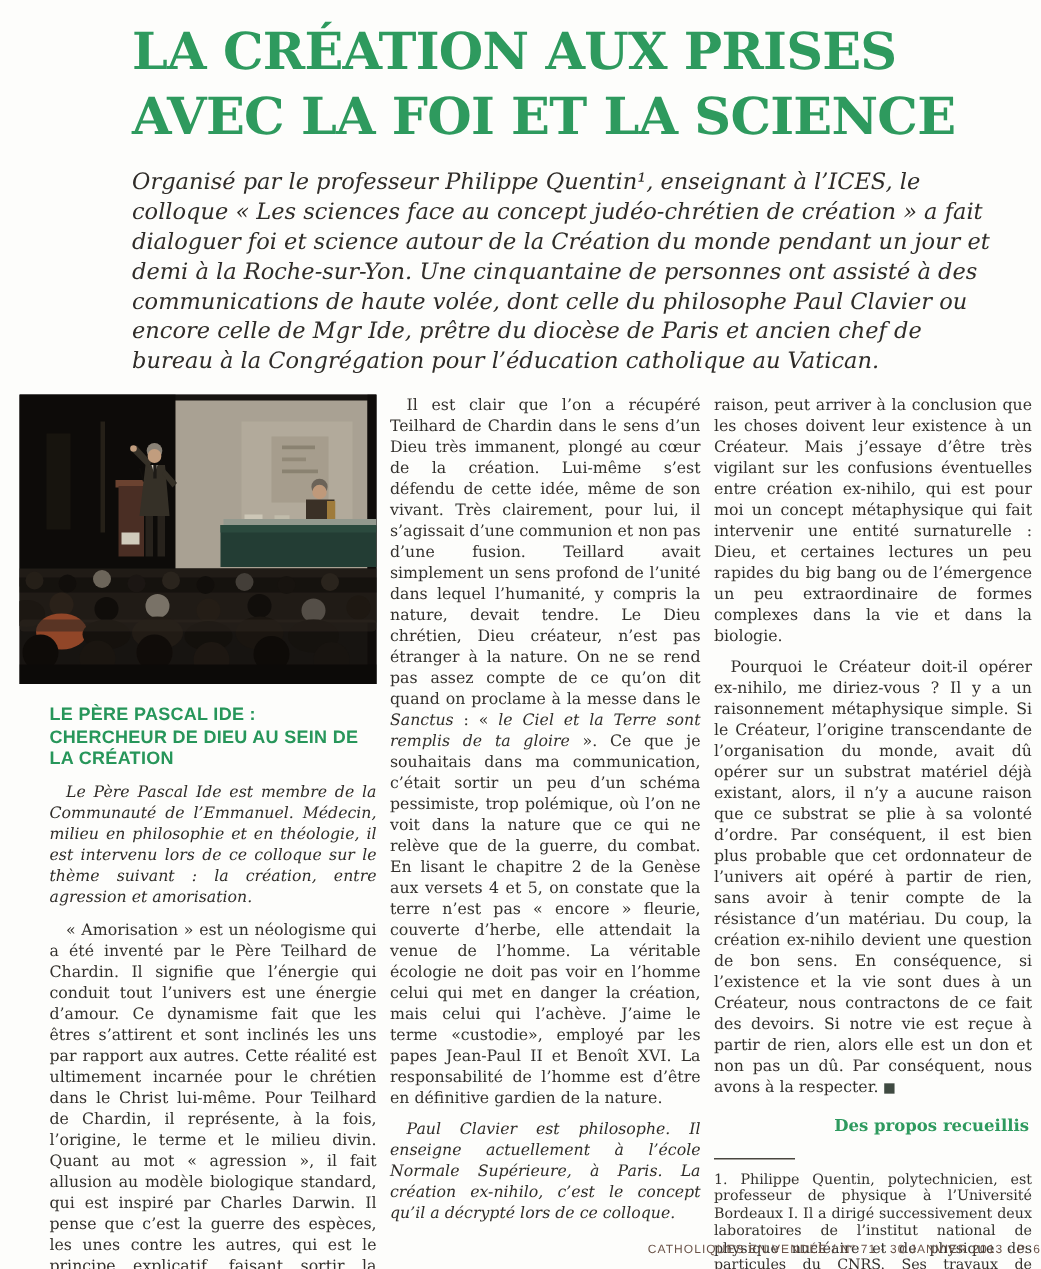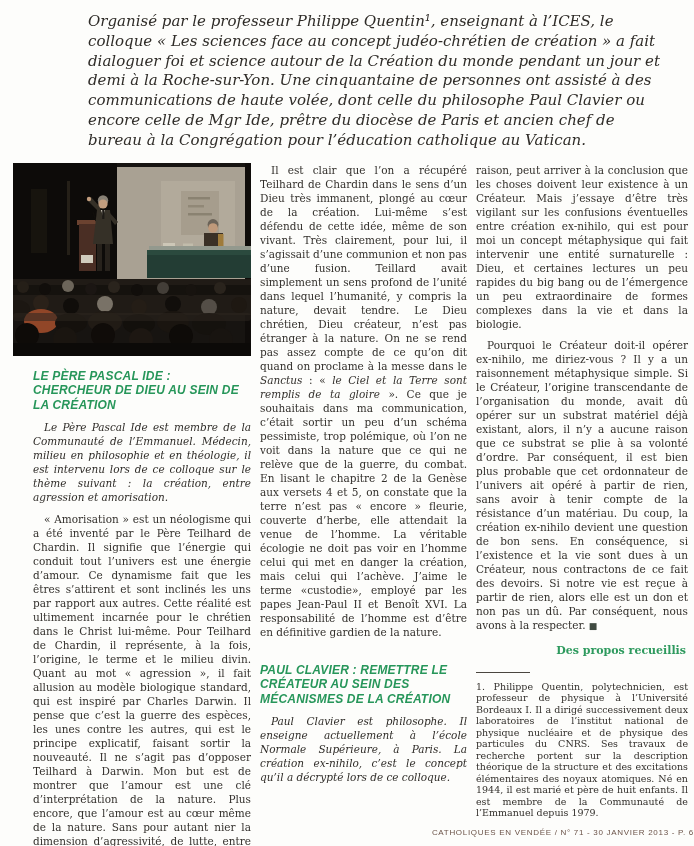--- a/index.html
+++ b/index.html
@@ -23,21 +23,21 @@
   .col1{width:238px;}
   .col2{width:207px;}
   .col3{width:212px;}
   .photo{width:238px;height:193px;background:#141110;}
   .photo svg{display:block;}
   .col1-text{padding-left:20px;}
   .sec-heading{
     margin:13px 0 8px;
     font-family:"Liberation Sans", sans-serif;
     font-size:12px;line-height:1.22;font-weight:bold;
-    letter-spacing:.2px;color:#27965a;font-style:italic;
+    letter-spacing:.2px;color:#27965a;
   }
   .col2 .sec-heading{margin-top:24px;}
   p.body{margin:0 0 7px;font-size:10.5px;line-height:14px;text-align:justify;}
   p.indent{text-indent:11px;}
   p.bio{
     margin:0 0 8px;font-size:10.5px;line-height:14px;
     font-style:italic;text-align:justify;text-indent:11px;color:#2f2c28;
   }
   .it{font-style:italic;margin-top:40px;}
   .endmark{color:#3f4a41;font-size:9px;padding-left:3px;}
@@ -56,20 +56,21 @@
     position:absolute;left:0;right:0;bottom:9px;text-align:right;
     font-family:"Liberation Sans", sans-serif;
     font-size:8px;letter-spacing:.7px;color:#6b5348;text-transform:uppercase;
   }
 </style>
 </head>
 <body>
 
 <div class="page">
 
+  <h1 class="title"><span>LA CRÉATION AUX PRISES</span><br><span>AVEC LA FOI ET LA SCIENCE</span></h1>
 
   <p class="intro">Organisé par le professeur Philippe Quentin¹, enseignant à l’ICES, le colloque « Les sciences face au concept judéo-chrétien de création » a fait dialoguer foi et science autour de la Création du monde pendant un jour et demi à la Roche-sur-Yon. Une cinquantaine de personnes ont assisté à des communications de haute volée, dont celle du philosophe Paul Clavier ou encore celle de Mgr Ide, prêtre du diocèse de Paris et ancien chef de bureau à la Congrégation pour l’éducation catholique au Vatican.</p>
 
   <div class="cols">
 
     <div class="col col1">
       <div class="photo">
         <svg viewBox="0 0 238 193" width="238" height="193" xmlns="http://www.w3.org/2000/svg">
           <rect width="238" height="193" fill="#161311"></rect>
 
@@ -155,21 +156,20 @@
       </div>
       <div class="col1-text">
         <h2 class="sec-heading">LE PÈRE PASCAL IDE : CHERCHEUR DE DIEU AU SEIN DE LA CRÉATION</h2>
         <p class="bio">Le Père Pascal Ide est membre de la Communauté de l’Emmanuel. Médecin, milieu en philosophie et en théologie, il est intervenu lors de ce colloque sur le thème suivant : la création, entre agression et amorisation.</p>
         <p class="body indent">« Amorisation » est un néologisme qui a été inventé par le Père Teilhard de Chardin. Il signifie que l’énergie qui conduit tout l’univers est une énergie d’amour. Ce dynamisme fait que les êtres s’attirent et sont inclinés les uns par rapport aux autres. Cette réalité est ultimement incarnée pour le chrétien dans le Christ lui-même. Pour Teilhard de Chardin, il représente, à la fois, l’origine, le terme et le milieu divin. Quant au mot « agression », il fait allusion au modèle biologique standard, qui est inspiré par Charles Darwin. Il pense que c’est la guerre des espèces, les unes contre les autres, qui est le principe explicatif, faisant sortir la nouveauté. Il ne s’agit pas d’opposer Teilhard à Darwin. Mon but est de montrer que l’amour est une clé d’interprétation de la nature. Plus encore, que l’amour est au cœur même de la nature. Sans pour autant nier la dimension d’agressivité, de lutte, entre les espèces.</p>
       </div>
     </div>
 
     <div class="col col2">
       <p class="body indent"><span>Il est clair que l’on a récupéré Teilhard de Chardin dans le sens d’un Dieu très immanent, plongé au cœur de la création. Lui-même s’est défendu de cette idée, même de son vivant. Très clairement, pour lui, il s’agissait d’une communion et non pas d’une fusion. Teillard avait simplement un sens profond de l’unité dans lequel l’humanité, y compris la nature, devait tendre. Le Dieu chrétien, Dieu créateur, n’est pas étranger à la nature. On ne se rend pas assez compte de ce qu’on dit quand on proclame à la messe dans le </span><span class="it">Sanctus</span><span> : « </span><span class="it">le Ciel et la Terre sont remplis de ta gloire</span><span> ». Ce que je souhaitais dans ma communication, c’était sortir un peu d’un schéma pessimiste, trop polémique, où l’on ne voit dans la nature que ce qui ne relève que de la guerre, du combat. En lisant le chapitre 2 de la Genèse aux versets 4 et 5, on constate que la terre n’est pas « encore » fleurie, couverte d’herbe, elle attendait la venue de l’homme. La véritable écologie ne doit pas voir en l’homme celui qui met en danger la création, mais celui qui l’achève. J’aime le terme «custodie», employé par les papes Jean-Paul II et Benoît XVI. La responsabilité de l’homme est d’être en définitive gardien de la nature.</span></p>
-      <h2 class="sec-heading">PAUL CLAVIER : REMETTRE LE CRÉATEUR AU SEIN DES MÉCANISMES DE LA CRÉATION</h2>
       <p class="bio">Paul Clavier est philosophe. Il enseigne actuellement à l’école Normale Supérieure, à Paris. La création ex-nihilo, c’est le concept qu’il a décrypté lors de ce colloque.</p>
 
     </div>
 
     <div class="col col3">
       <p class="body">raison, peut arriver à la conclusion que les choses doivent leur existence à un Créateur. Mais j’essaye d’être très vigilant sur les confusions éventuelles entre création ex-nihilo, qui est pour moi un concept métaphysique qui fait intervenir une entité surnaturelle : Dieu, et certaines lectures un peu rapides du big bang ou de l’émergence un peu extraordinaire de formes complexes dans la vie et dans la biologie.</p>
       <p class="body indent"><span>Pourquoi le Créateur doit-il opérer ex-nihilo, me diriez-vous ? Il y a un raisonnement métaphysique simple. Si le Créateur, l’origine transcendante de l’organisation du monde, avait dû opérer sur un substrat matériel déjà existant, alors, il n’y a aucune raison que ce substrat se plie à sa volonté d’ordre. Par conséquent, il est bien plus probable que cet ordonnateur de l’univers ait opéré à partir de rien, sans avoir à tenir compte de la résistance d’un matériau. Du coup, la création ex-nihilo devient une question de bon sens. En conséquence, si l’existence et la vie sont dues à un Créateur, nous contractons de ce fait des devoirs. Si notre vie est reçue à partir de rien, alors elle est un don et non pas un dû. Par conséquent, nous avons à la respecter.</span><span class="endmark">■</span></p>
       <p class="byline"><span>Des propos recueillis</span><br></p>
       <div class="footnote">
         <p>1. Philippe Quentin, polytechnicien, est professeur de physique à l’Université Bordeaux I. Il a dirigé successivement deux laboratoires de l’institut national de physique nucléaire et de physique des particules du CNRS. Ses travaux de recherche portent sur la description théorique de la structure et des excitations élémentaires des noyaux atomiques. Né en 1944, il est marié et père de huit enfants. Il est membre de la Communauté de l’Emmanuel depuis 1979.</p>

